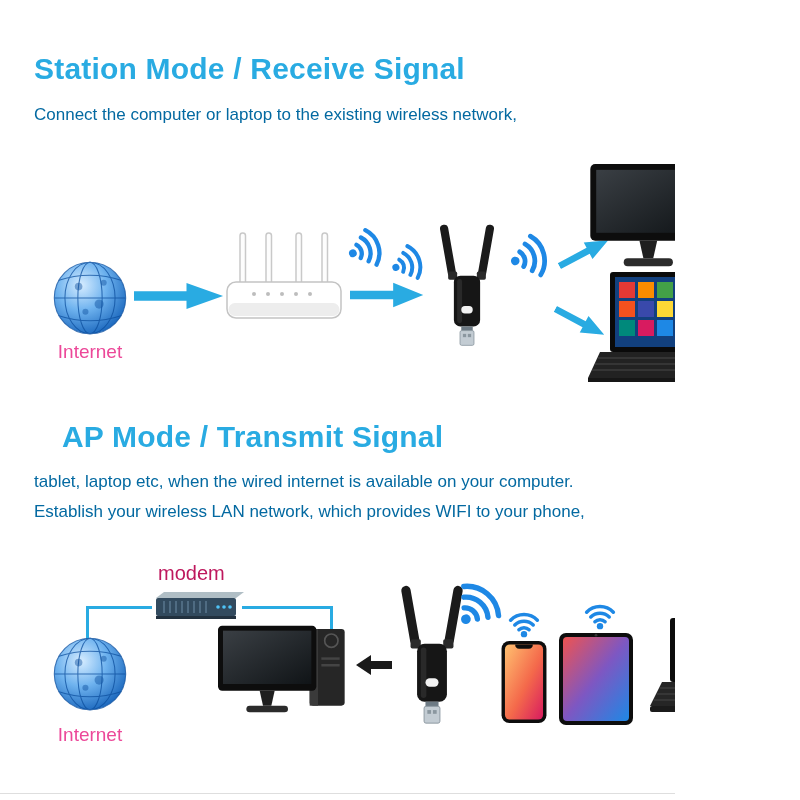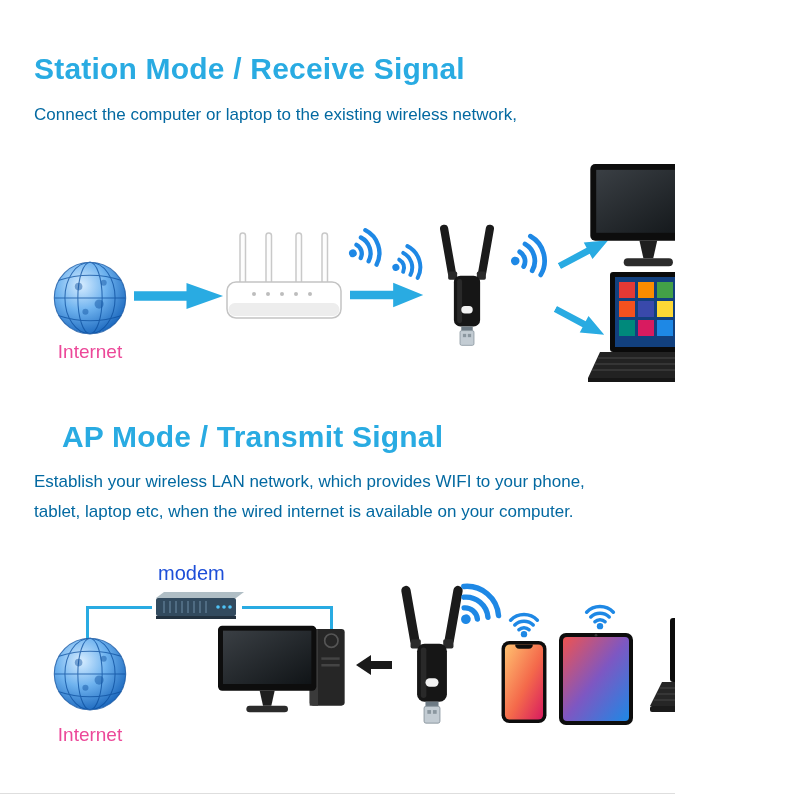--- a/index.html
+++ b/index.html
@@ -29,21 +29,21 @@
   #wifiB{left:388px;top:246px;width:40px;height:35px;transform:rotate(72deg);}
   #adapter1{left:430px;top:224px;width:74px;height:123px;}
   #wifiC{left:506px;top:236px;width:48px;height:42px;transform:rotate(75deg);}
   #arrowUp{left:556px;top:243px;width:56px;height:20px;transform:rotate(-28deg);}
   #arrowDown{left:552px;top:312px;width:56px;height:20px;transform:rotate(28deg);}
   #desktop1{left:588px;top:162px;width:158px;height:118px;}
   #surface{left:588px;top:272px;width:200px;height:112px;}
 
   #ap-title{left:34px;top:420px;margin-left:28px;}
   #ap-desc{left:34px;top:467px;}
-  #modem-label{left:158px;top:562px;font-size:20px;color:#1d4ed8;}
+  #modem-label{left:158px;top:562px;font-size:20px;color:#be185d;}
   #modem{left:148px;top:592px;width:96px;height:30px;}
   .net-line{background:#29abe2;}
   #lineH1{left:86px;top:606px;width:66px;height:3px;}
   #lineV1{left:86px;top:606px;width:3px;height:37px;}
   #lineH2{left:242px;top:606px;width:91px;height:3px;}
   #lineV2{left:330px;top:606px;width:3px;height:44px;}
   #globe2{left:52px;top:636px;width:76px;height:76px;}
   #internet-label-2{left:30px;top:724px;width:120px;}
   #desktop2{left:208px;top:624px;width:150px;height:100px;}
   #arrowBlack{left:356px;top:654px;width:36px;height:22px;}
@@ -238,22 +238,22 @@
         <line x1="10" y1="86" x2="176" y2="86"></line>
         <line x1="7" y1="92" x2="183" y2="92"></line>
         <line x1="4" y1="98" x2="190" y2="98"></line>
       </g>
       <rect x="0" y="106" width="196" height="4" fill="#161616"></rect>
     </svg>
   </div>
 
   <div class="abs section-title" id="ap-title">AP Mode / Transmit Signal</div>
   <div class="abs section-desc" id="ap-desc">
+    <div>tablet, laptop etc, when the wired internet is available on your computer.</div>
     <div>Establish your wireless LAN network, which provides WIFI to your phone,</div>
-    <div>tablet, laptop etc, when the wired internet is available on your computer.</div>
   </div>
 
   <div class="abs net-line" id="lineH1"></div>
   <div class="abs net-line" id="lineV1"></div>
   <div class="abs net-line" id="lineH2"></div>
   <div class="abs net-line" id="lineV2"></div>
 
   <div class="abs device-label" id="modem-label">modem</div>
   <div class="abs" id="modem">
     <svg viewBox="0 0 96 30">

